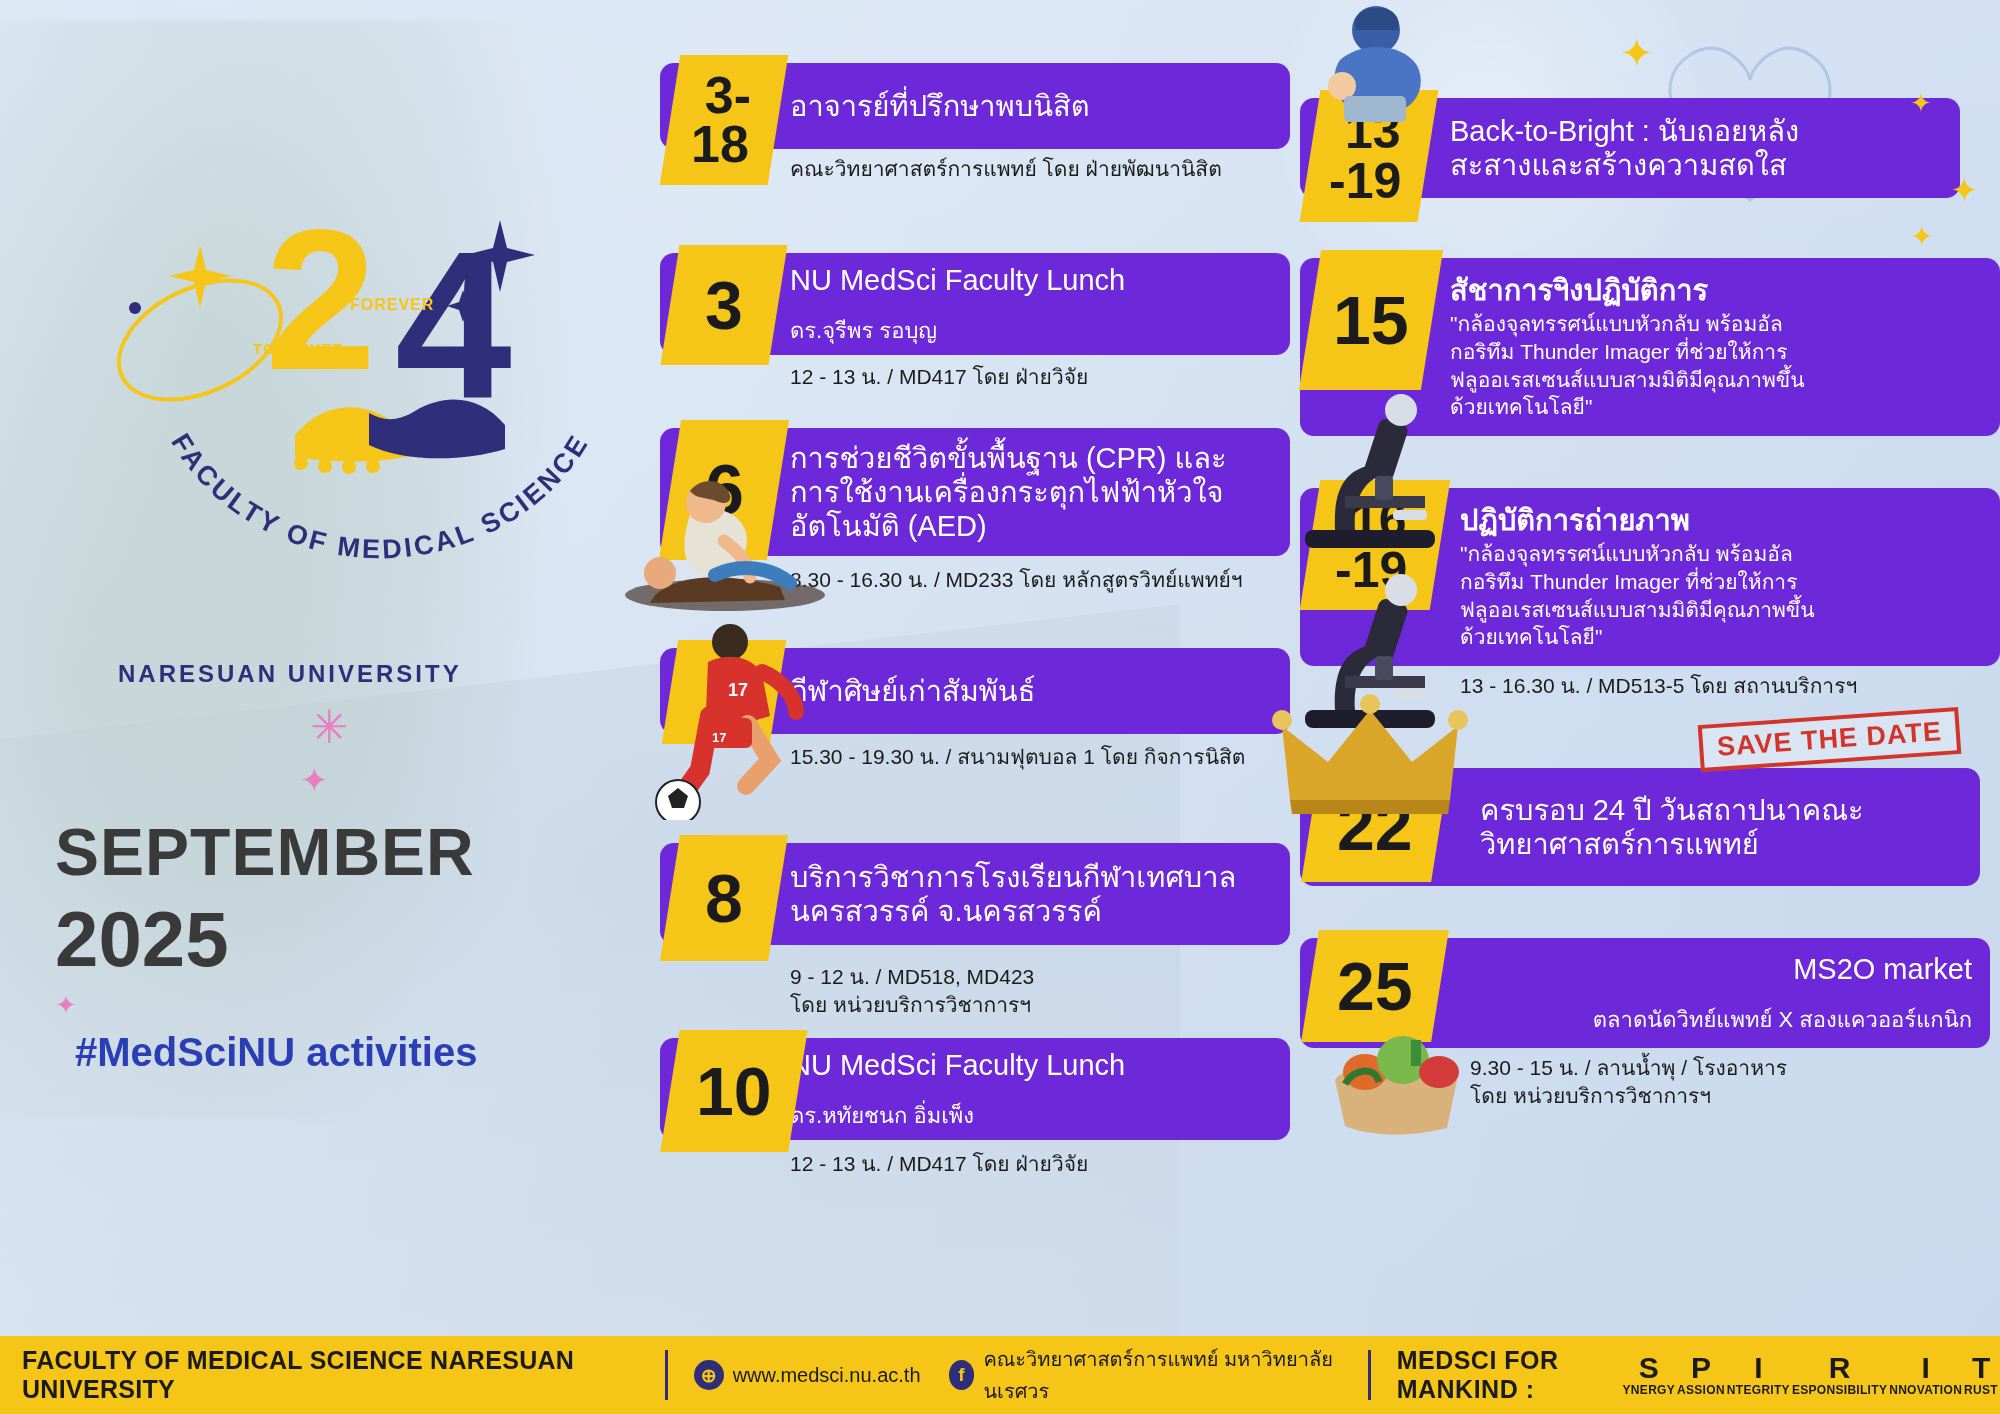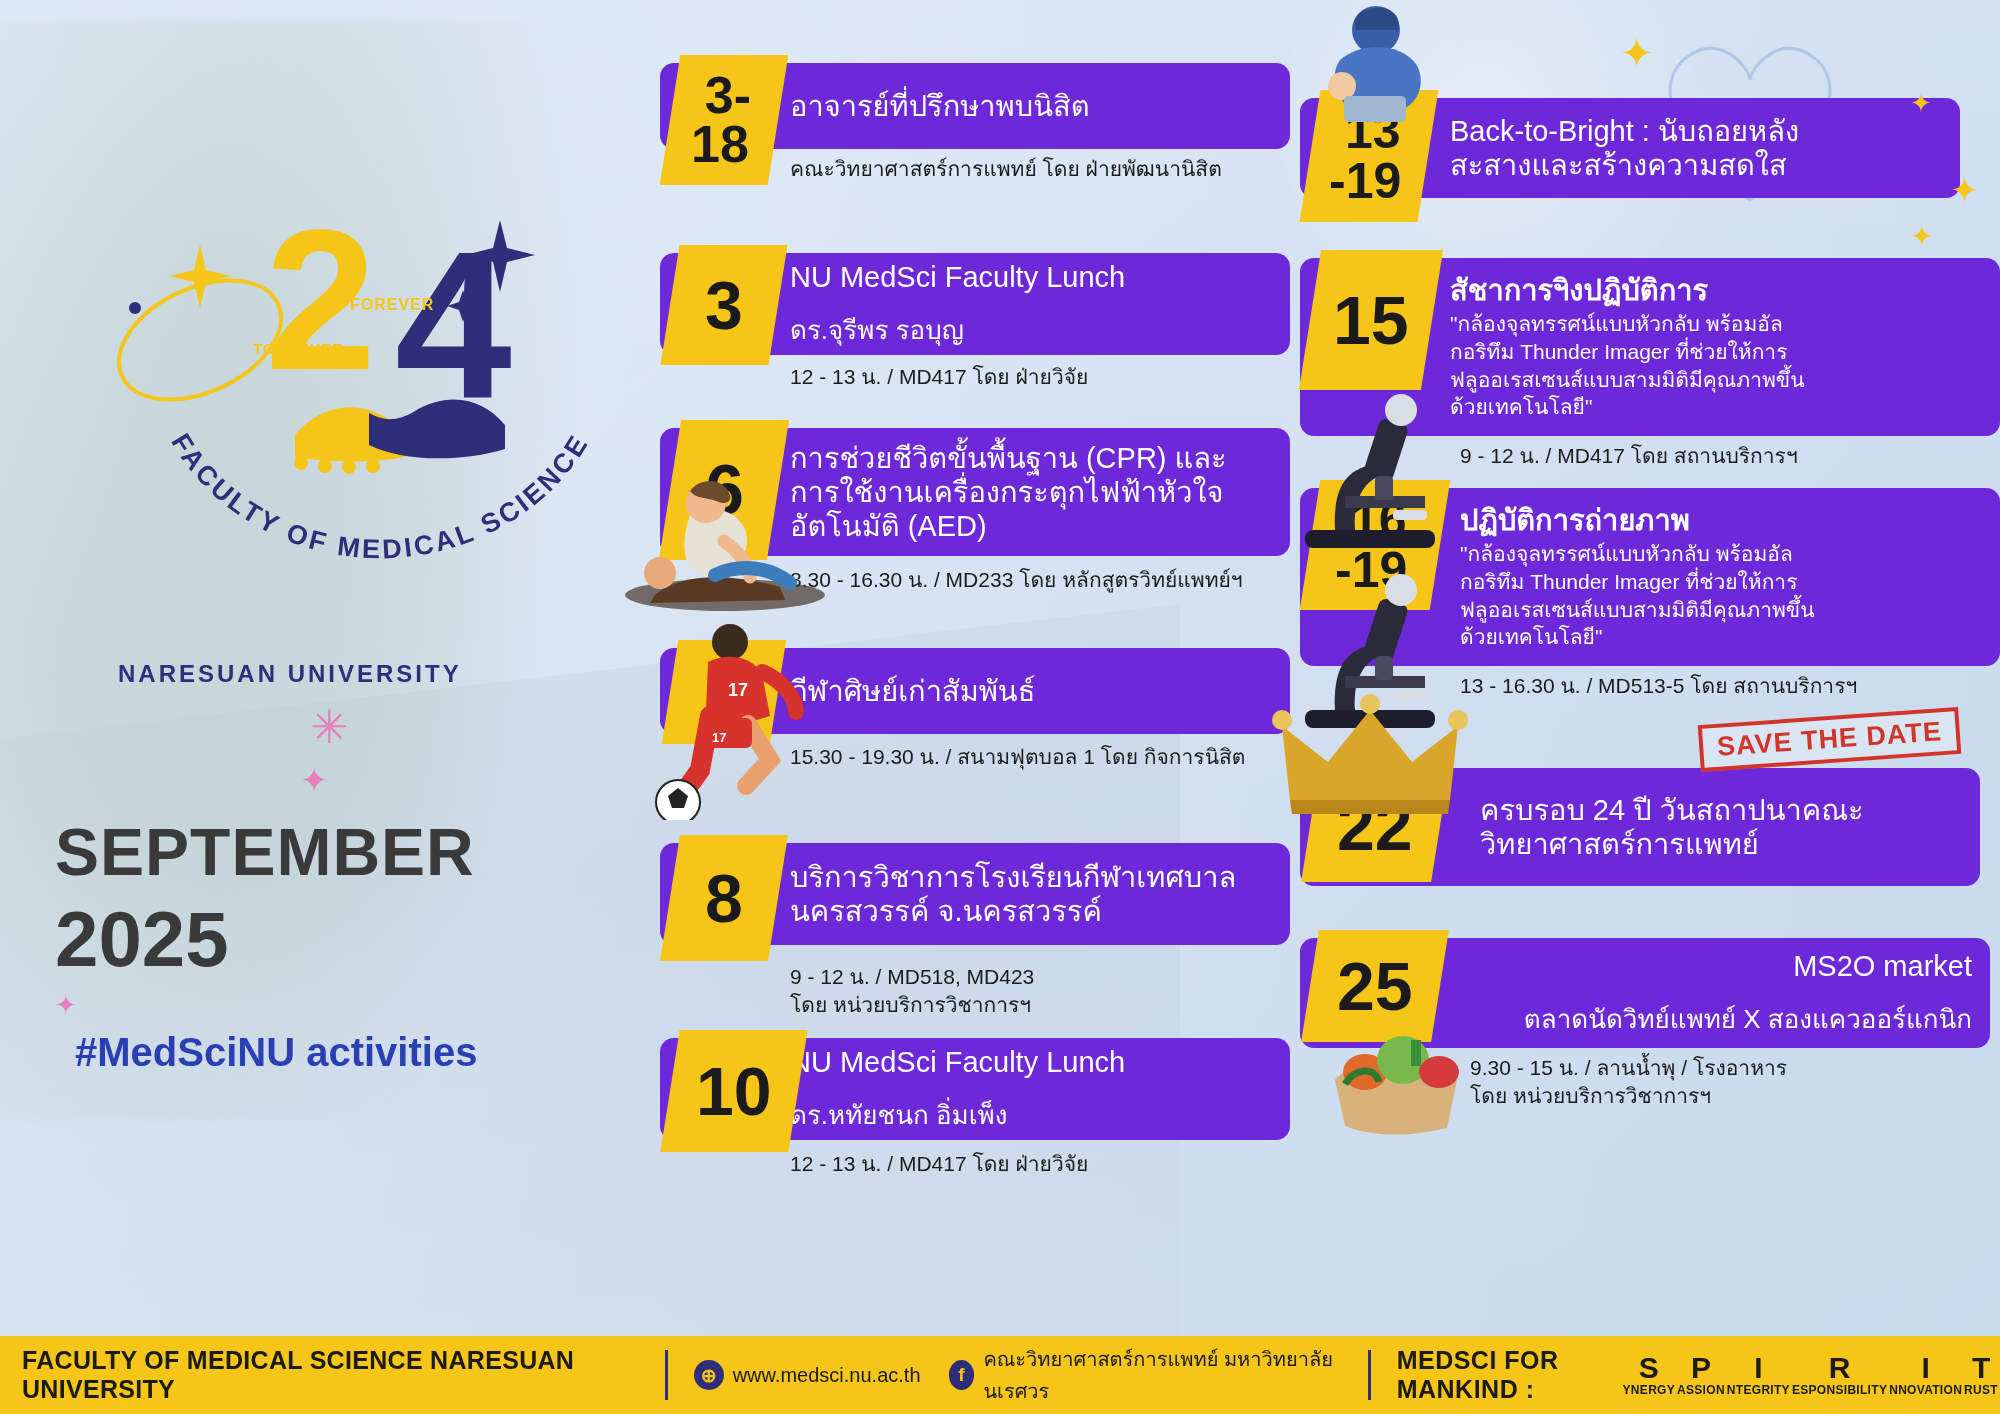--- a/index.html
+++ b/index.html
@@ -116,21 +116,21 @@
   .ev-bar {
     position: absolute;
     background: #6d28d9;
     border-radius: 14px;
     z-index: 2;
     display: flex; flex-direction: column; justify-content: center;
     padding-left: 130px; padding-right: 18px;
     color: #fff;
   }
   .ev-title { font-size: 29px; line-height: 1.18; }
-  .ev-sub { font-size: 26px; line-height: 1.3; margin-top: 20px; }
+  .ev-sub { font-size: 22px; line-height: 1.3; margin-top: 20px; }
   .ev-meta {
     position: absolute; font-size: 21px; color: #1b1b1b; z-index: 4;
     line-height: 1.35;
   }
   .ev-body { font-size: 21px; line-height: 1.32; margin-top: 3px; }
 
   
   .illus { position: absolute; z-index: 5; }
 
   
@@ -373,21 +373,20 @@
     <div class="ev-bar" style="left:10px; top:8px; width:700px; height:178px; padding-left:150px;">
       <div class="ev-title" style="font-weight:bold;">สัชาการฯิงปฏิบัติการ</div>
       <div class="ev-body" style="white-space:pre-line;">"กล้องจุลทรรศน์แบบหัวกลับ พร้อมอัล
 กอริทึม Thunder Imager ที่ช่วยให้การ
 ฟลูออเรสเซนส์แบบสามมิติมีคุณภาพขึ้น
 ด้วยเทคโนโลยี"</div>
     </div>
     <div class="ev-badge" style="left:20px; top:0px; width:122px; height:140px;">
       <span style="font-size:68px;">15</span>
     </div>
-    <div class="ev-meta" style="left:170px; top:192px; width:540px;">9 - 12 น. / MD417  โดย สถานบริการฯ</div>
   </div>
 
   <div class="illus" style="left:-15px; top:560px; width:190px; height:180px;">
     <svg width="190" height="180" viewBox="0 0 190 180">
       <rect x="30" y="150" width="130" height="18" rx="8" fill="#1d1d2b"></rect>
       <path d="M60 150 C 58 110, 70 92, 92 86 L104 96 C 86 104, 78 124, 80 150 Z" fill="#2a2a3a"></path>
       <rect x="70" y="116" width="80" height="12" fill="#3a3a4c"></rect>
       <rect x="96" y="40" width="30" height="60" rx="8" fill="#2a2a3a" transform="rotate(18 111 70)"></rect>
       <circle cx="126" cy="30" r="16" fill="#d8dde6"></circle>
       <rect x="100" y="96" width="18" height="24" rx="4" fill="#4a4a5e"></rect>

